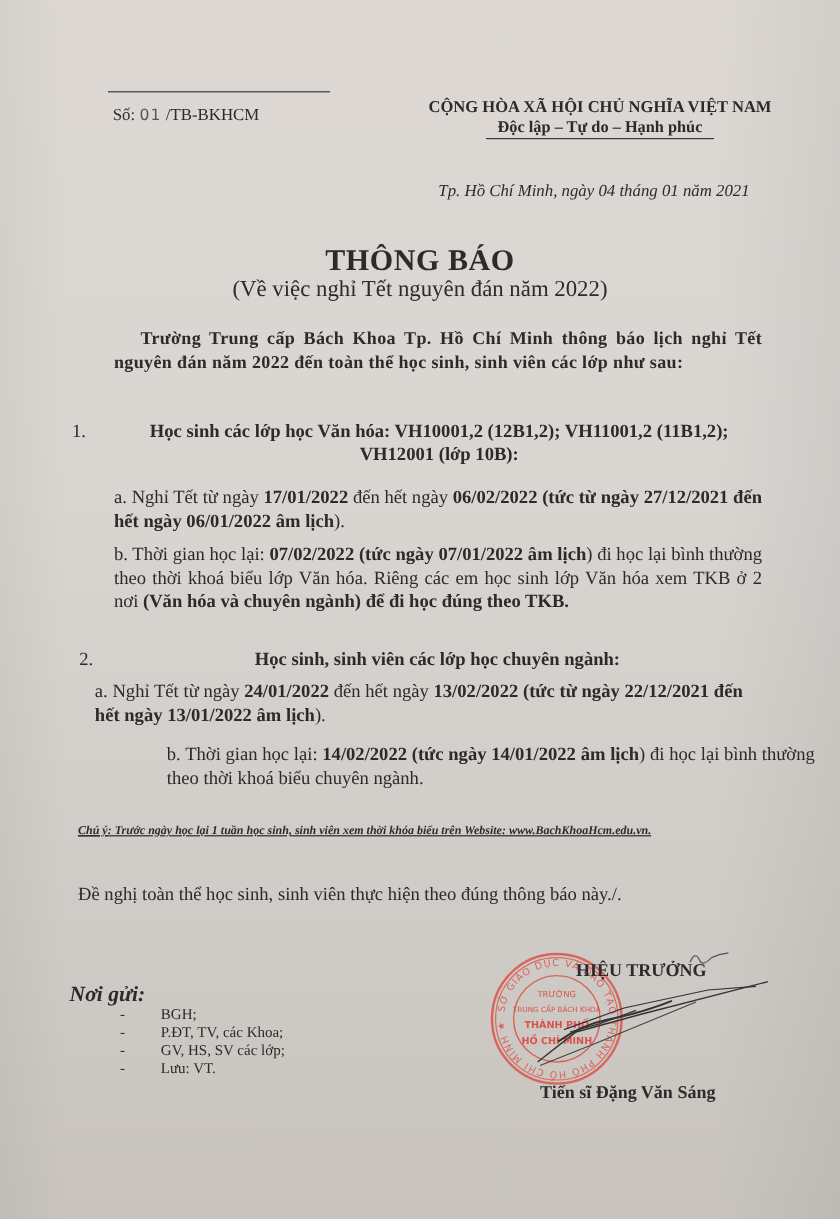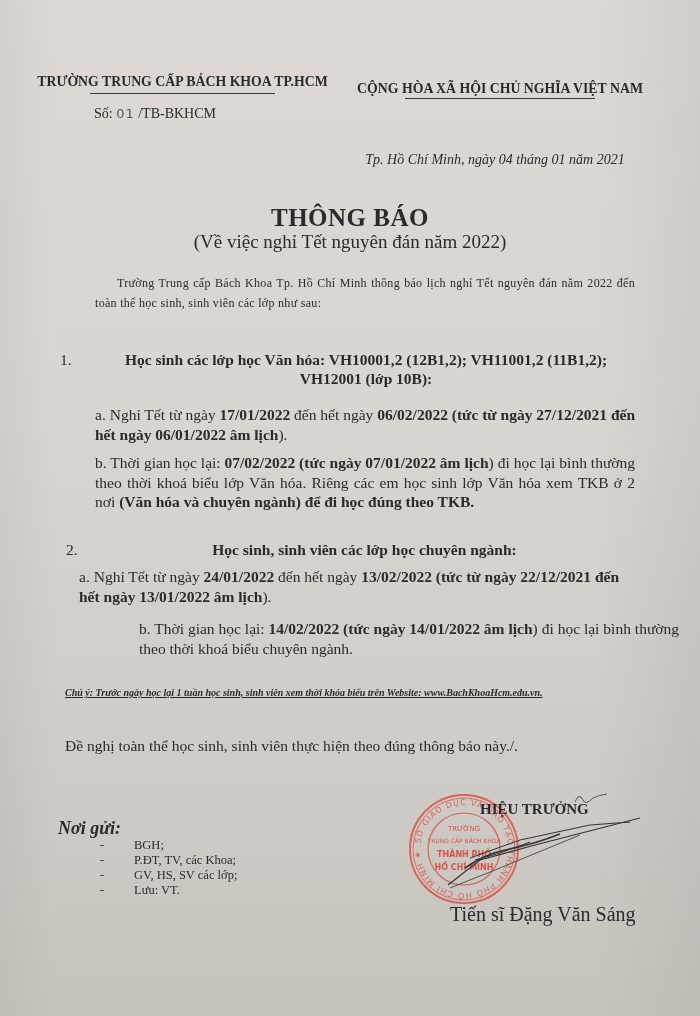--- a/index.html
+++ b/index.html
@@ -21,55 +21,55 @@
   .hdr-left .rule { width:185px; height:1px; background:#3a3a3a; margin:3px auto 0 auto; }
   .hdr-left .so { font-size:14px; margin-top:12px; text-align:center; padding-right:55px; }
   .so .hand { font-family:"DejaVu Sans", sans-serif; font-size:13px; color:#555; letter-spacing:1px; }
   .hdr-right { left:350px; top:80px; width:300px; }
   .hdr-right .l1 { font-size:13.8px; font-weight:bold; line-height:17px; }
   .hdr-right .l2 { font-size:13.6px; font-weight:bold; line-height:17px; }
   .hdr-right .rule { width:190px; height:1px; background:#3a3a3a; margin:1px auto 0 auto; }
   .date { left:355px; top:152px; width:280px; font-size:14px; font-style:italic; text-align:center; }
   .title { left:0; top:204px; width:700px; font-size:25px; font-weight:bold; letter-spacing:0.5px; }
   .subtitle { left:0; top:231px; width:700px; font-size:19px; }
-  .intro { left:95px; top:273px; width:540px; font-size:12px; font-weight:normal; line-height:20px; text-align:justify; letter-spacing:0.3px; }
+  .intro { left:95px; top:273px; width:540px; font-size:15px; font-weight:bold; line-height:20px; text-align:justify; letter-spacing:0.3px; }
   .intro .ind { display:inline-block; width:22px; }
   .sec { font-size:15.5px; line-height:19px; }
   .sec-num { position:absolute; }
   .sec-body { font-weight:bold;text-align:center; }
   .item { font-size:15.5px; line-height:19.5px; text-align:justify; }
   .item b { font-weight:bold; }
   .note { left:65px; top:683px; width:575px; font-size:10px; font-style:italic; font-weight:bold; line-height:19px;text-decoration:underline; }
   .note u { text-decoration:underline; }
   .closing { left:65px; top:737px; width:580px; font-size:15.5px; }
   .recv-title { left:58px; top:818px; font-size:18px; font-style:italic; font-weight:bold; }
   .recv-list { left:100px; top:838px; font-size:12.5px; line-height:15px; list-style:none; margin:0; padding:0; }
   .recv-list li { display:flex; }
   .recv-list .dash { width:34px; }
   .sign-title { left:480px; top:801px; font-size:15px; font-weight:bold; }
-  .sign-name { left:450px; top:903px; font-size:20px; font-weight:normal; }
+  .sign-name { left:450px; top:903px; font-size:15px; font-weight:bold; }
   .stamp { left:408px; top:793px; width:112px; height:112px; }
 </style>
 </head>
 <body>
 
 <div class="shade"></div>
 
 <div class="abs hdr-left center">
-  <div class="l2">TRƯỜNG TRUNG CẤP BÁCH KHOA TP.HCM</div>
   <div class="rule"></div>
   <div class="so">
     <span>Số:</span>
     <span class="hand">01</span>
     <span>/TB-BKHCM</span>
   </div>
 </div>
 
 <div class="abs hdr-right center">
   <div class="l1">CỘNG HÒA XÃ HỘI CHỦ NGHĨA VIỆT NAM</div>
+  <div class="l2">Độc lập – Tự do – Hạnh phúc</div>
   <div class="rule"></div>
 </div>
 
 <div class="abs date">Tp. Hồ Chí Minh, ngày 04 tháng 01 năm 2021</div>
 
 <div class="abs title center">THÔNG BÁO</div>
 <div class="abs subtitle center">(Về việc nghỉ Tết nguyên đán năm 2022)</div>
 
 <div class="abs intro"><span class="ind"></span><span>Trường Trung cấp Bách Khoa Tp. Hồ Chí Minh thông báo lịch nghỉ Tết nguyên đán năm 2022 đến toàn thể học sinh, sinh viên các lớp như sau:</span></div>
 

